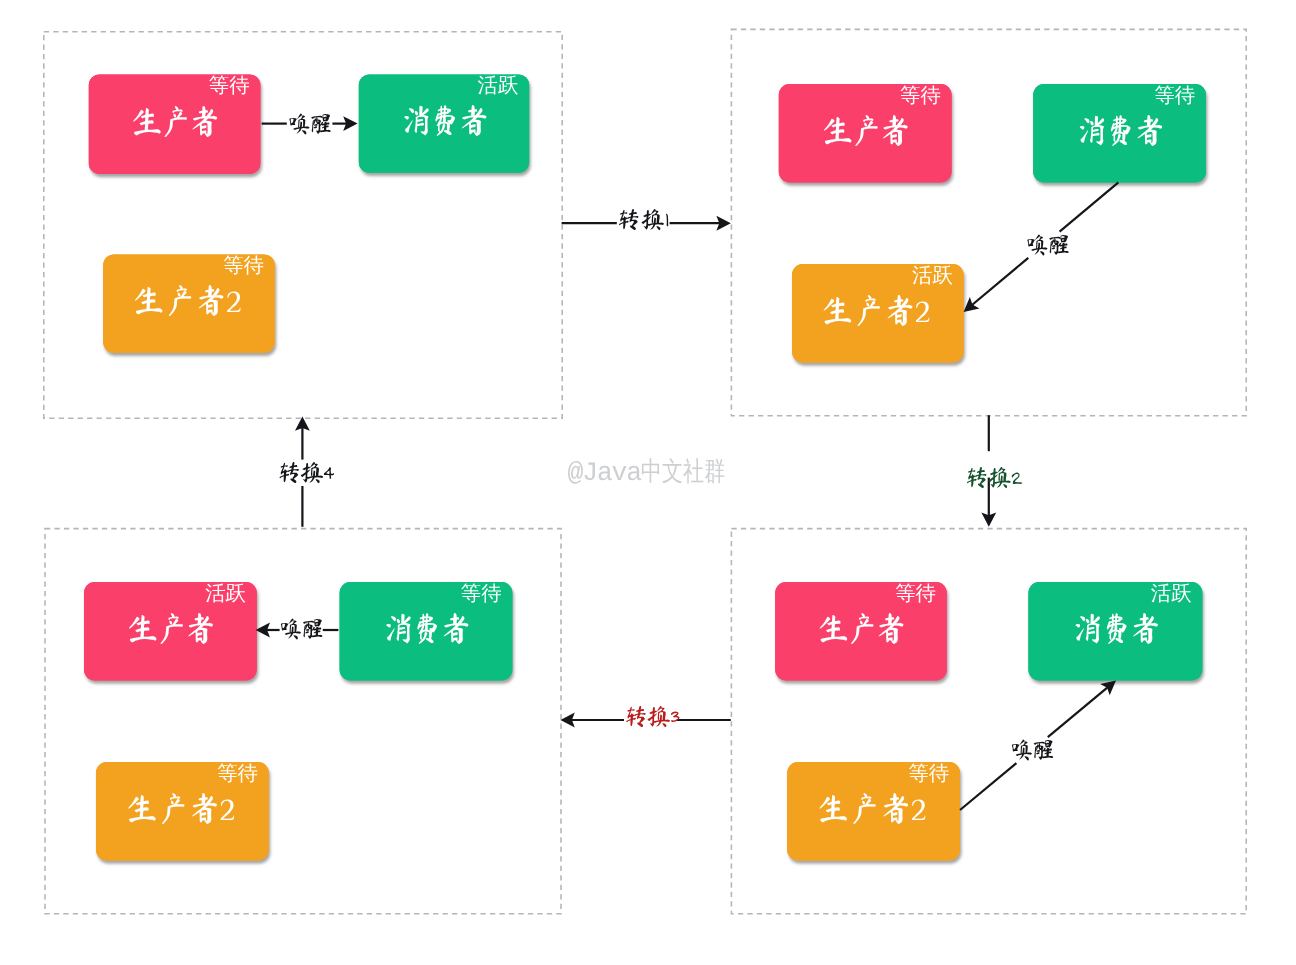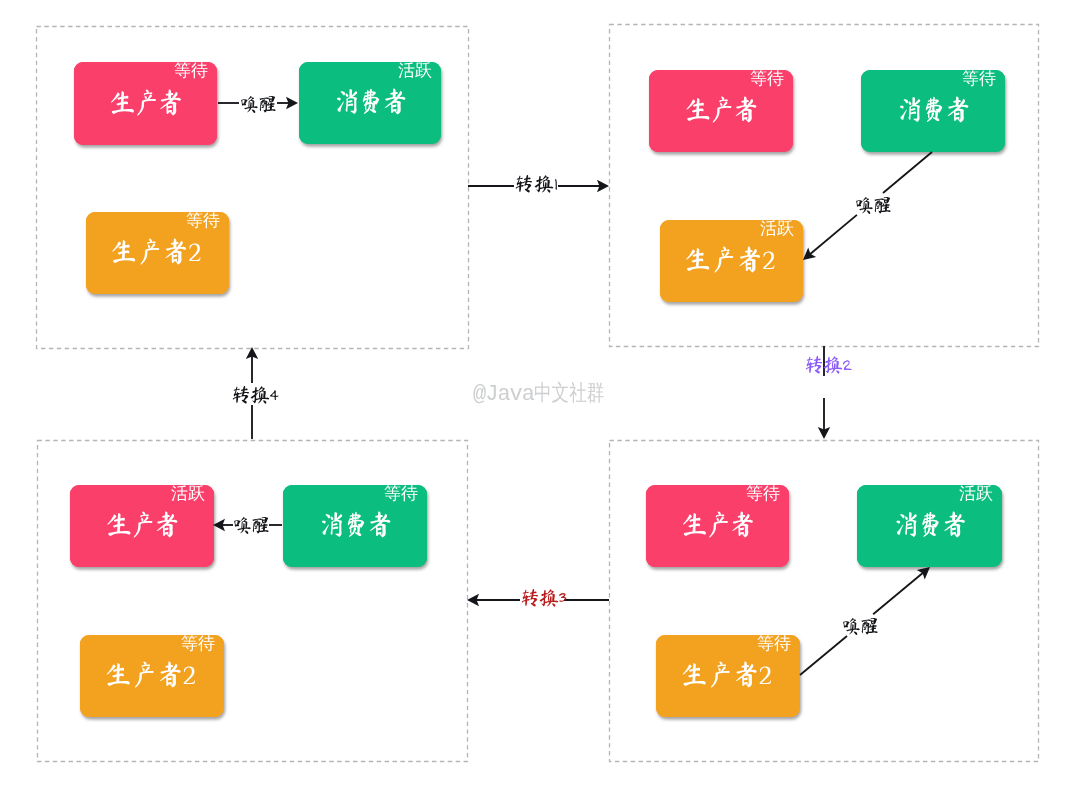--- a/index.html
+++ b/index.html
@@ -3,21 +3,21 @@
 <meta charset="utf-8">
 <title>Producer Consumer State Transition Diagram</title>
 <style>
   html,body{margin:0;padding:0;background:#ffffff;}
   body{width:1080px;height:804px;overflow:hidden;
        font-family:"Noto Sans CJK SC","Liberation Sans",sans-serif;
        -webkit-font-smoothing:antialiased;}
   #stage{position:relative;width:1080px;height:804px;background:#fff;}
   .node{position:absolute;box-sizing:border-box;border-radius:9px;}
   .node .state{position:absolute;
-        font-family:Liberation Mono, monospace;
+        font-family:Liberation Serif, serif;
         font-size:17px;line-height:17px;color:#ffffff;white-space:nowrap;}
   .node .title{position:absolute;
         font-family:"Ma Shan Zheng","Noto Sans CJK SC","DejaVu Sans",cursive,sans-serif;
         font-size:27px;line-height:27px;color:#ffffff;white-space:nowrap;}
   .node .title .num{font-family:"ZCOOL XiaoWei","Ma Shan Zheng","DejaVu Sans",cursive,sans-serif;
         font-size:25px;letter-spacing:0;}
   .edgelabel .num{font-family:"Long Cang","ZCOOL XiaoWei","DejaVu Sans",cursive,sans-serif;font-size:1.0em;}
   .edgelabel{position:absolute;
         font-family:"Ma Shan Zheng","Noto Sans CJK SC","DejaVu Sans",cursive,sans-serif;
         color:#15161a;white-space:nowrap;line-height:1;}
@@ -139,19 +139,19 @@
       <line x1="252.00" y1="383.00" x2="252.00" y2="354.50" stroke="#15161a" stroke-width="1.85" shape-rendering="geometricPrecision"></line>
       <polygon points="252.00,347.00 245.80,359.00 252.00,356.60 258.20,359.00" fill="#15161a"></polygon>
     </svg>
 
   <div id="edgelabels">
       <div class="edgelabel" style="font-size: 19px; letter-spacing: -1px; color: rgb(21, 22, 26); left: 240px; top: 94px;">唤醒</div>
       <div class="edgelabel" style="font-size: 19px; letter-spacing: -1px; color: rgb(21, 22, 26); left: 855px; top: 195px;">唤醒</div>
       <div class="edgelabel" style="font-size: 19px; letter-spacing: -1px; color: rgb(21, 22, 26); left: 233px; top: 515px;">唤醒</div>
       <div class="edgelabel" style="font-size: 19px; letter-spacing: -1px; color: rgb(21, 22, 26); left: 842px; top: 616px;">唤醒</div>
       <div class="edgelabel" style="font-size: 20px; letter-spacing: 0px; color: rgb(21, 22, 26); left: 514px; top: 173px;">转换<span class="num">1</span></div>
-      <div class="edgelabel" style="font-size: 20px; letter-spacing: -1px; color: #8b5cf6; left: 804px; top: 354px;">转换<span class="num">2</span></div>
+      <div class="edgelabel" style="font-size: 20px; letter-spacing: -1px; color: #14532d; left: 804px; top: 388px;">转换<span class="num">2</span></div>
       <div class="edgelabel" style="font-size: 20px; letter-spacing: -1px; color: #b91c1c; left: 520px; top: 587px;">转换<span class="num">3</span></div>
       <div class="edgelabel" style="font-size: 20px; letter-spacing: -1px; color: rgb(21, 22, 26); left: 231px; top: 384px;">转换<span class="num">4</span></div>
     </div>
 
   <div class="watermark" id="watermark" style="color: rgb(205, 207, 209); left: 473px; top: 384px; font-family: Liberation Mono, monospace;"><span class="lat">@Java</span><span class="cjk">中文社群</span></div>
 </div>
 
 </body></html>

